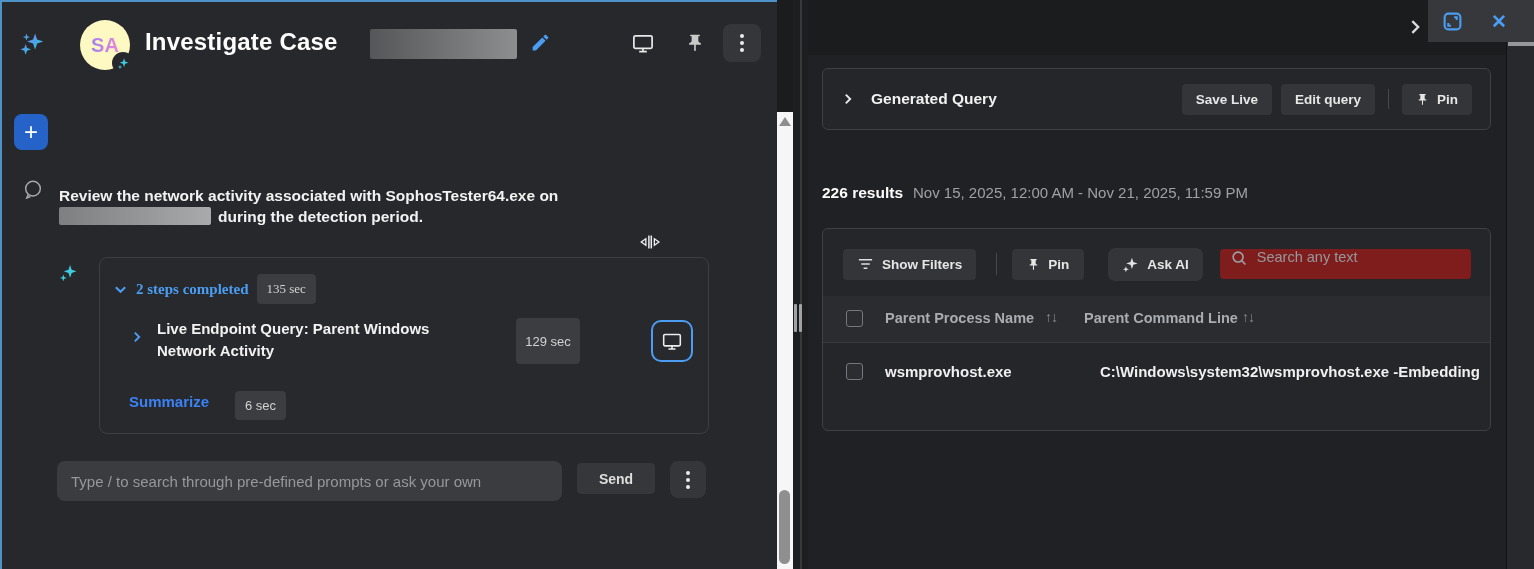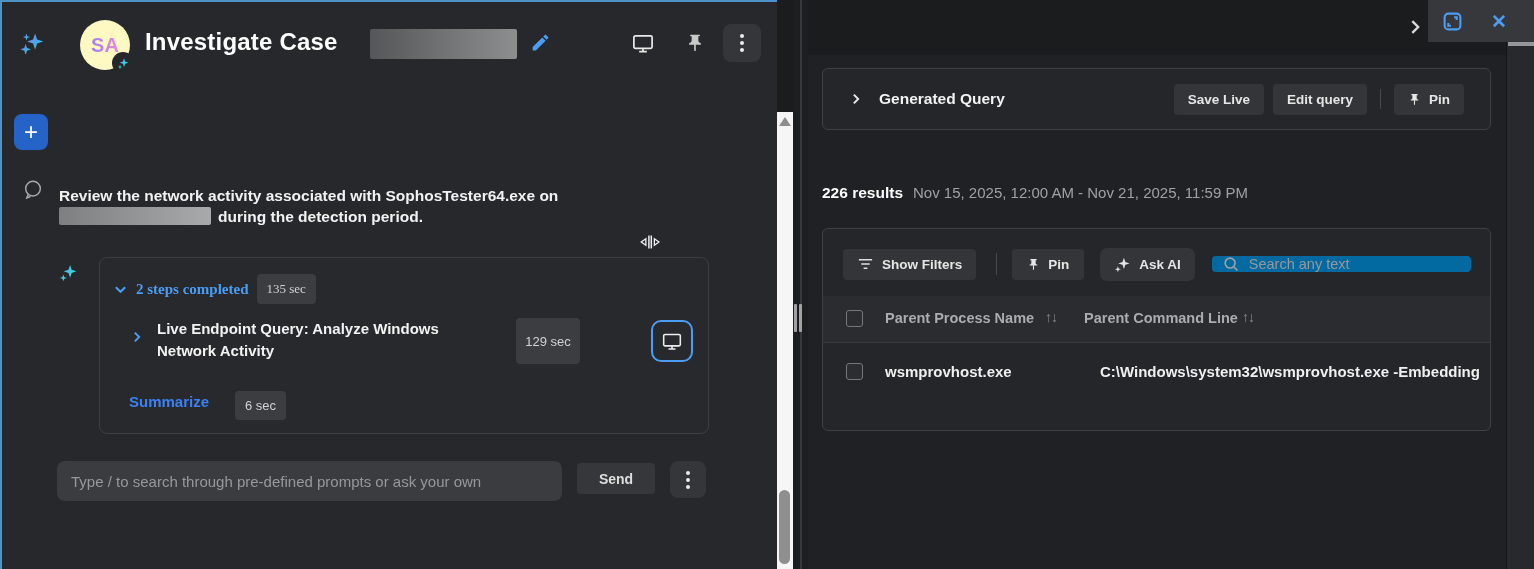--- a/index.html
+++ b/index.html
@@ -81,37 +81,37 @@
   .pinned-tab { width:110px; background:#222326; display:flex; align-items:center; justify-content:center; gap:8px; cursor:pointer; }
   .pinned-label { color:#4a9df2; font-size:15px; font-weight:700; }
   .tab-divider { width:1px; background:#3b3d40; }
   .active-tab { flex:1; background:#26272a; display:flex; align-items:center; justify-content:center; cursor:pointer; }
   .active-tab-title { color:#f2f2f2; font-size:15.5px; font-weight:700; white-space:nowrap; }
 
   .right-scrollbar { position:absolute; left:698px; top:42px; width:28px; height:527px; background:#28292c; border-left:1px solid #121315; }
   .right-sb-thumb { position:absolute; left:1px; top:0; width:27px; height:4px; background:#97979a; cursor:pointer; }
 
   .gq-card { position:absolute; left:14px; top:68px; width:669px; height:62px; background:#242629; border:1px solid #3e4043; border-radius:6px;
-          display:flex; align-items:center; padding:0 26px; }
+          display:flex; align-items:center; padding:0 18px; }
   .gq-title { margin-left:16px; font-size:15.5px; font-weight:700; color:#f2f2f2; flex:1; }
   .btn { background:#333538; color:#e6e6e6; font-size:13.5px; font-weight:700; border:none; border-radius:4px;
           padding:8px 14px; font-family:"Liberation Sans",sans-serif; cursor:pointer; display:flex; align-items:center; gap:8px; white-space:nowrap; }
   .gq-card .btn + .btn { margin-left:9px; }
   .vdiv { width:1px; height:20px; background:#46484b; margin:0 13px; }
 
   .results-line { position:absolute; left:14px; top:184px; display:flex; align-items:baseline; gap:10px; }
   .results-count { font-size:15.5px; font-weight:700; color:#fcfcfc; }
   .results-range { font-size:15px; color:#9ea1a5; }
 
   .results-card { position:absolute; left:14px; top:228px; width:669px; height:203px; background:#242629; border:1px solid #3e4043; border-radius:6px; overflow:hidden; }
   .toolbar { margin:20px 19px 0 20px; height:30px; display:flex; align-items:center; }
   .tdiv { width:1px; height:22px; background:#46484b; margin:0 15px 0 20px; }
   .pin-btn-sm { width:72px; justify-content:center; }
-  .askai-btn { margin-left:16px;border-radius:7px; }
-  .search-box { margin-left:17px; flex:1; height:16px; background:#0369a1; border-radius:4px; display:flex; align-items:center; gap:9px; padding:0 10px; }
+  .askai-btn { margin-left:24px;border-radius:7px; }
+  .search-box { margin-left:17px; flex:1; height:30px; background:#7f1d1d; border-radius:4px; display:flex; align-items:flex-start; gap:9px; padding:0 10px; }
   .search-box input { flex:1; background:transparent; border:none; outline:none; color:#d5d5d5; font-size:14.5px; font-family:"Liberation Sans",sans-serif; }
   .search-box input::placeholder { color:#97989b; }
 
   .table-header { position:relative; margin-top:17px; height:46px; background:#2b2c2f; cursor:pointer; }
   .table-row { position:relative; height:58px; border-top:1px solid #38393c; cursor:pointer; }
   .cbx { width:17px; height:17px; border:1.5px solid #74777b; border-radius:3px; background:#2c2d30; cursor:pointer; }
   .th-cb { position:absolute; left:23px; top:14px; }
   .tr-cb { position:absolute; left:23px; top:20px; }
   .th-label { position:absolute; top:14px; font-size:14.5px; font-weight:700; color:#a9acb0; }
   .sort-icon { position:absolute; top:13px; font-size:14px; color:#85888c; letter-spacing:-1px; font-weight:400; }
@@ -202,21 +202,21 @@
     <div class="steps-head">
       <svg width="15" height="15" viewBox="0 0 16 16" fill="none" stroke="#4a9df2" stroke-width="2.2">
           <path d="M3 5.5l5 5 5-5"></path>
         </svg>
       <span class="steps-head-label">2 steps completed</span>
       <span class="badge">135 sec</span>
     </div>
     <svg class="step1-chevron" width="14" height="14" viewBox="0 0 16 16" fill="none" stroke="#4a9df2" stroke-width="2.2">
         <path d="M5.5 3l5 5-5 5"></path>
       </svg>
-    <div class="step1-label">Live Endpoint Query: Analyze Windows Network Activity</div>
+    <div class="step1-label">Live Endpoint Query: Parent Windows Network Activity</div>
     <div class="step1-badge badge">129 sec</div>
     <div class="step-monitor-btn">
       <svg width="22" height="21" viewBox="0 0 24 24" fill="none" stroke="#ececec" stroke-width="1.8">
           <rect x="2.5" y="4" width="19" height="13" rx="1.5"></rect>
           <path d="M12 17v3.5M8 20.5h8"></path>
         </svg>
     </div>
     <div class="step2-label">Summarize</div>
     <div class="step2-badge badge">6 sec</div>
   </div>

